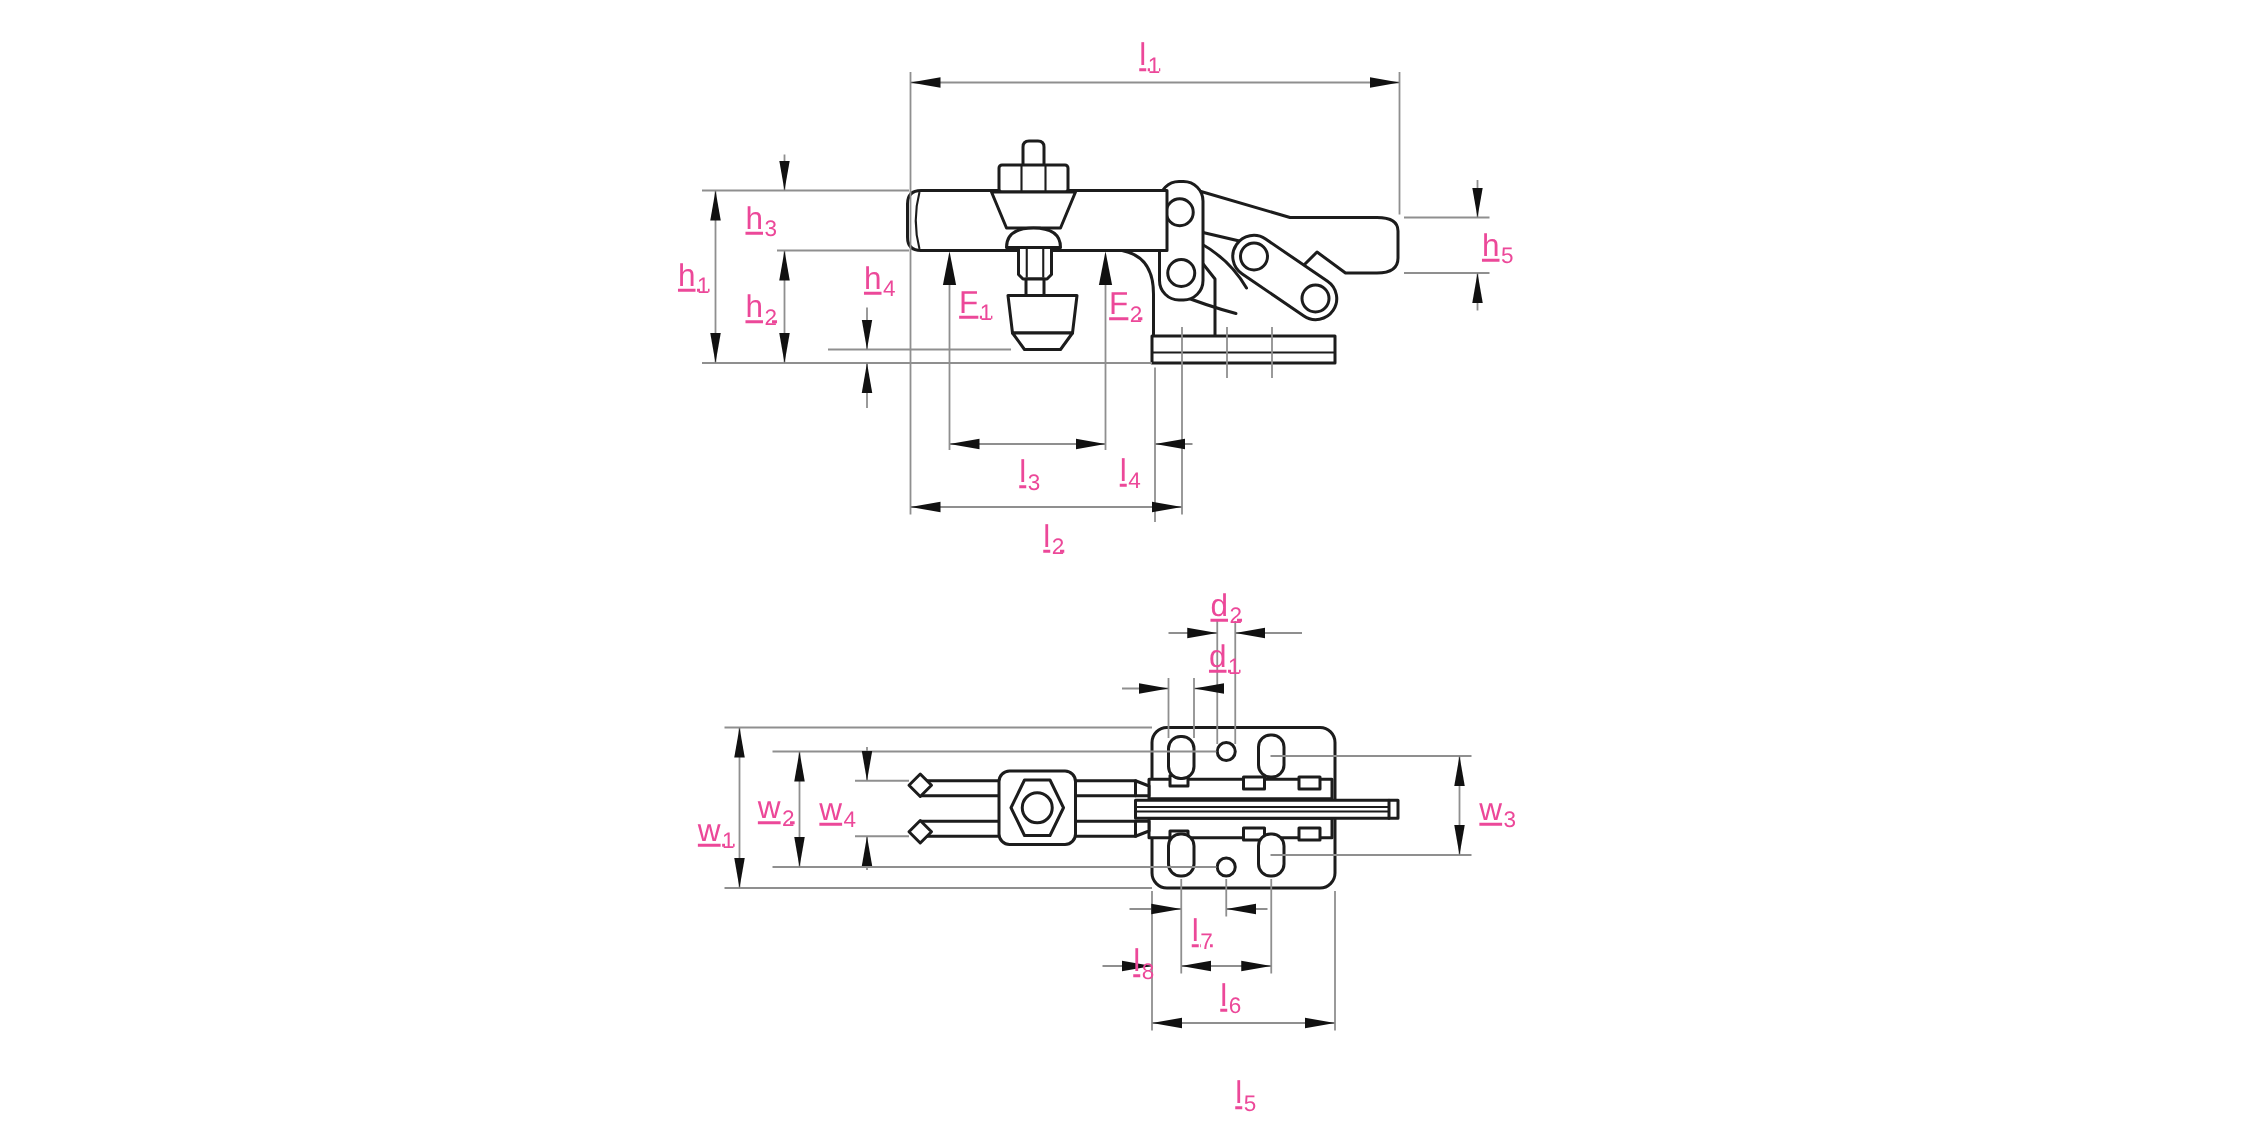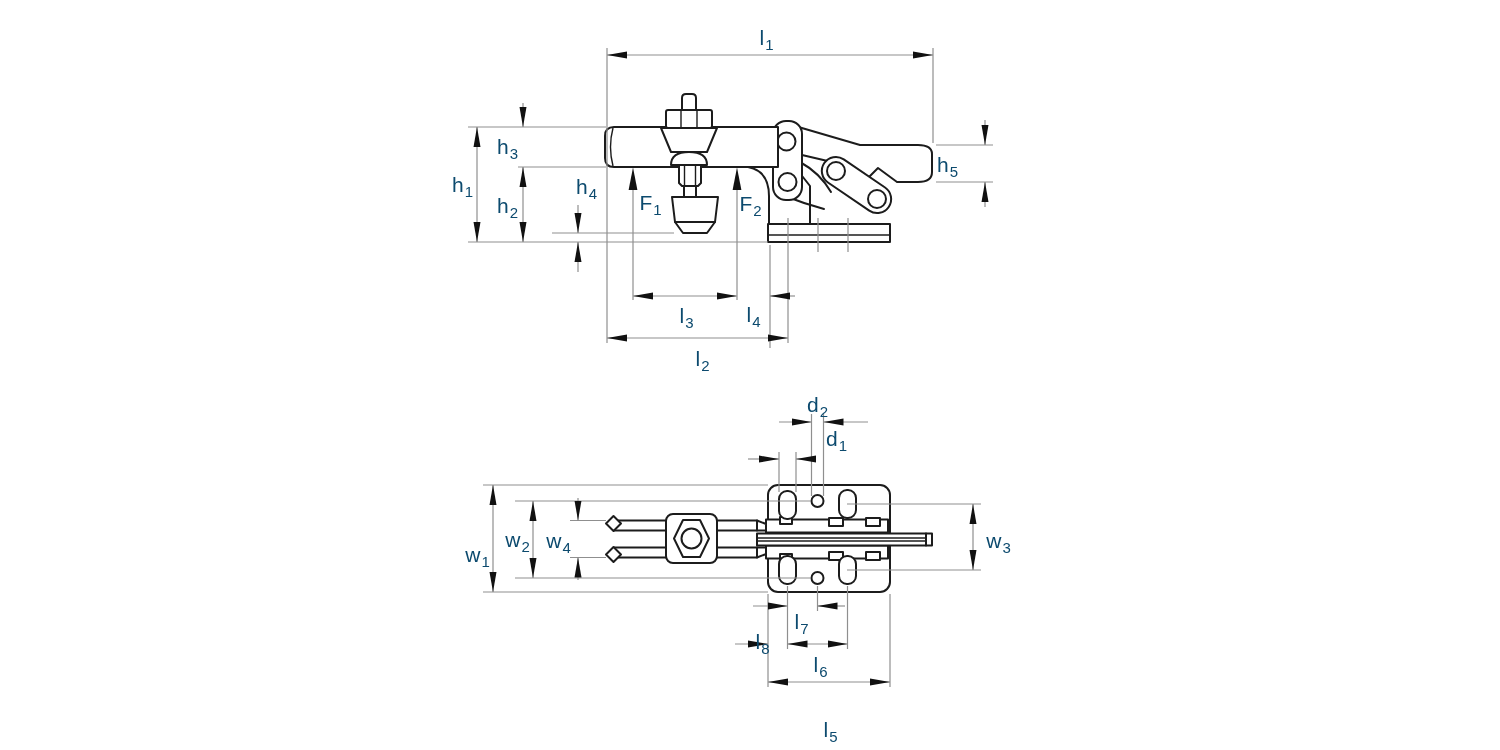--- a/index.html
+++ b/index.html
@@ -1,20 +1,20 @@
 <!DOCTYPE html>
 <html><head>
 <meta charset="utf-8">
 <style>
   html,body{margin:0;padding:0;background:#ffffff;}
   #stage{position:relative;width:1500px;height:750px;background:#ffffff;
          font-family:"Liberation Sans", sans-serif;overflow:hidden;}
   #drawing{position:absolute;left:0;top:0;}
-  .lbl{position:absolute;transform:translate(-50%,-50%);color:#0c4a6e;
-       font-size:21px;line-height:1;white-space:nowrap;letter-spacing:0;}
+  .lbl{position:absolute;transform:translate(-50%,-50%);color:#ec4899;
+       font-size:21px;line-height:1;white-space:nowrap;letter-spacing:0;text-decoration:underline;}
   .lbl .sub{font-size:15px;position:relative;top:5px;left:1px;}
   svg .out{fill:#ffffff;stroke:#1c1c1c;stroke-width:2;stroke-linejoin:round;stroke-linecap:round;}
   svg .ln{fill:none;stroke:#1c1c1c;stroke-width:2;stroke-linecap:round;}
   svg .thin{fill:none;stroke:#1c1c1c;stroke-width:1.4;}
   svg .dim{fill:none;stroke:#8f8f8f;stroke-width:1.2;}
   svg .farrow{fill:#111;stroke:none;}
 </style>
 </head>
 <body>
 
@@ -179,29 +179,29 @@
     <line class="dim" x1="787.5" y1="644" x2="847.5" y2="644" marker-start="url(#as)" marker-end="url(#ae)"></line>
     <line class="dim" x1="768" y1="682" x2="890" y2="682" marker-start="url(#as)" marker-end="url(#ae)"></line>
   </g>
 </svg>
 
 <div class="lbl" style="left:766px;top:37px"><span>l</span><span class="sub">1</span></div>
 <div class="lbl" style="left:507px;top:146px"><span>h</span><span class="sub">3</span></div>
 <div class="lbl" style="left:462px;top:184px"><span>h</span><span class="sub">1</span></div>
 <div class="lbl" style="left:507px;top:205px"><span>h</span><span class="sub">2</span></div>
 <div class="lbl" style="left:586px;top:186px"><span>h</span><span class="sub">4</span></div>
-<div class="lbl" style="left:947px;top:164px"><span>h</span><span class="sub">5</span></div>
+<div class="lbl" style="left:998px;top:164px"><span>h</span><span class="sub">5</span></div>
 <div class="lbl" style="left:650px;top:202px"><span>F</span><span class="sub">1</span></div>
 <div class="lbl" style="left:750px;top:203px"><span>F</span><span class="sub">2</span></div>
 <div class="lbl" style="left:686px;top:315px"><span>l</span><span class="sub">3</span></div>
 <div class="lbl" style="left:753px;top:314px"><span>l</span><span class="sub">4</span></div>
 <div class="lbl" style="left:702px;top:358px"><span>l</span><span class="sub">2</span></div>
 
 <div class="lbl" style="left:817px;top:404px"><span>d</span><span class="sub">2</span></div>
-<div class="lbl" style="left:836px;top:438px"><span>d</span><span class="sub">1</span></div>
+<div class="lbl" style="left:816px;top:438px"><span>d</span><span class="sub">1</span></div>
 <div class="lbl" style="left:477px;top:554px"><span>w</span><span class="sub">1</span></div>
 <div class="lbl" style="left:517px;top:539px"><span>w</span><span class="sub">2</span></div>
 <div class="lbl" style="left:558px;top:540px"><span>w</span><span class="sub">4</span></div>
 <div class="lbl" style="left:998px;top:540px"><span>w</span><span class="sub">3</span></div>
 <div class="lbl" style="left:801px;top:621px"><span>l</span><span class="sub">7</span></div>
 <div class="lbl" style="left:762px;top:641px"><span>l</span><span class="sub">8</span></div>
 <div class="lbl" style="left:820px;top:664px"><span>l</span><span class="sub">6</span></div>
 <div class="lbl" style="left:830px;top:729px"><span>l</span><span class="sub">5</span></div>
 
 </div>

